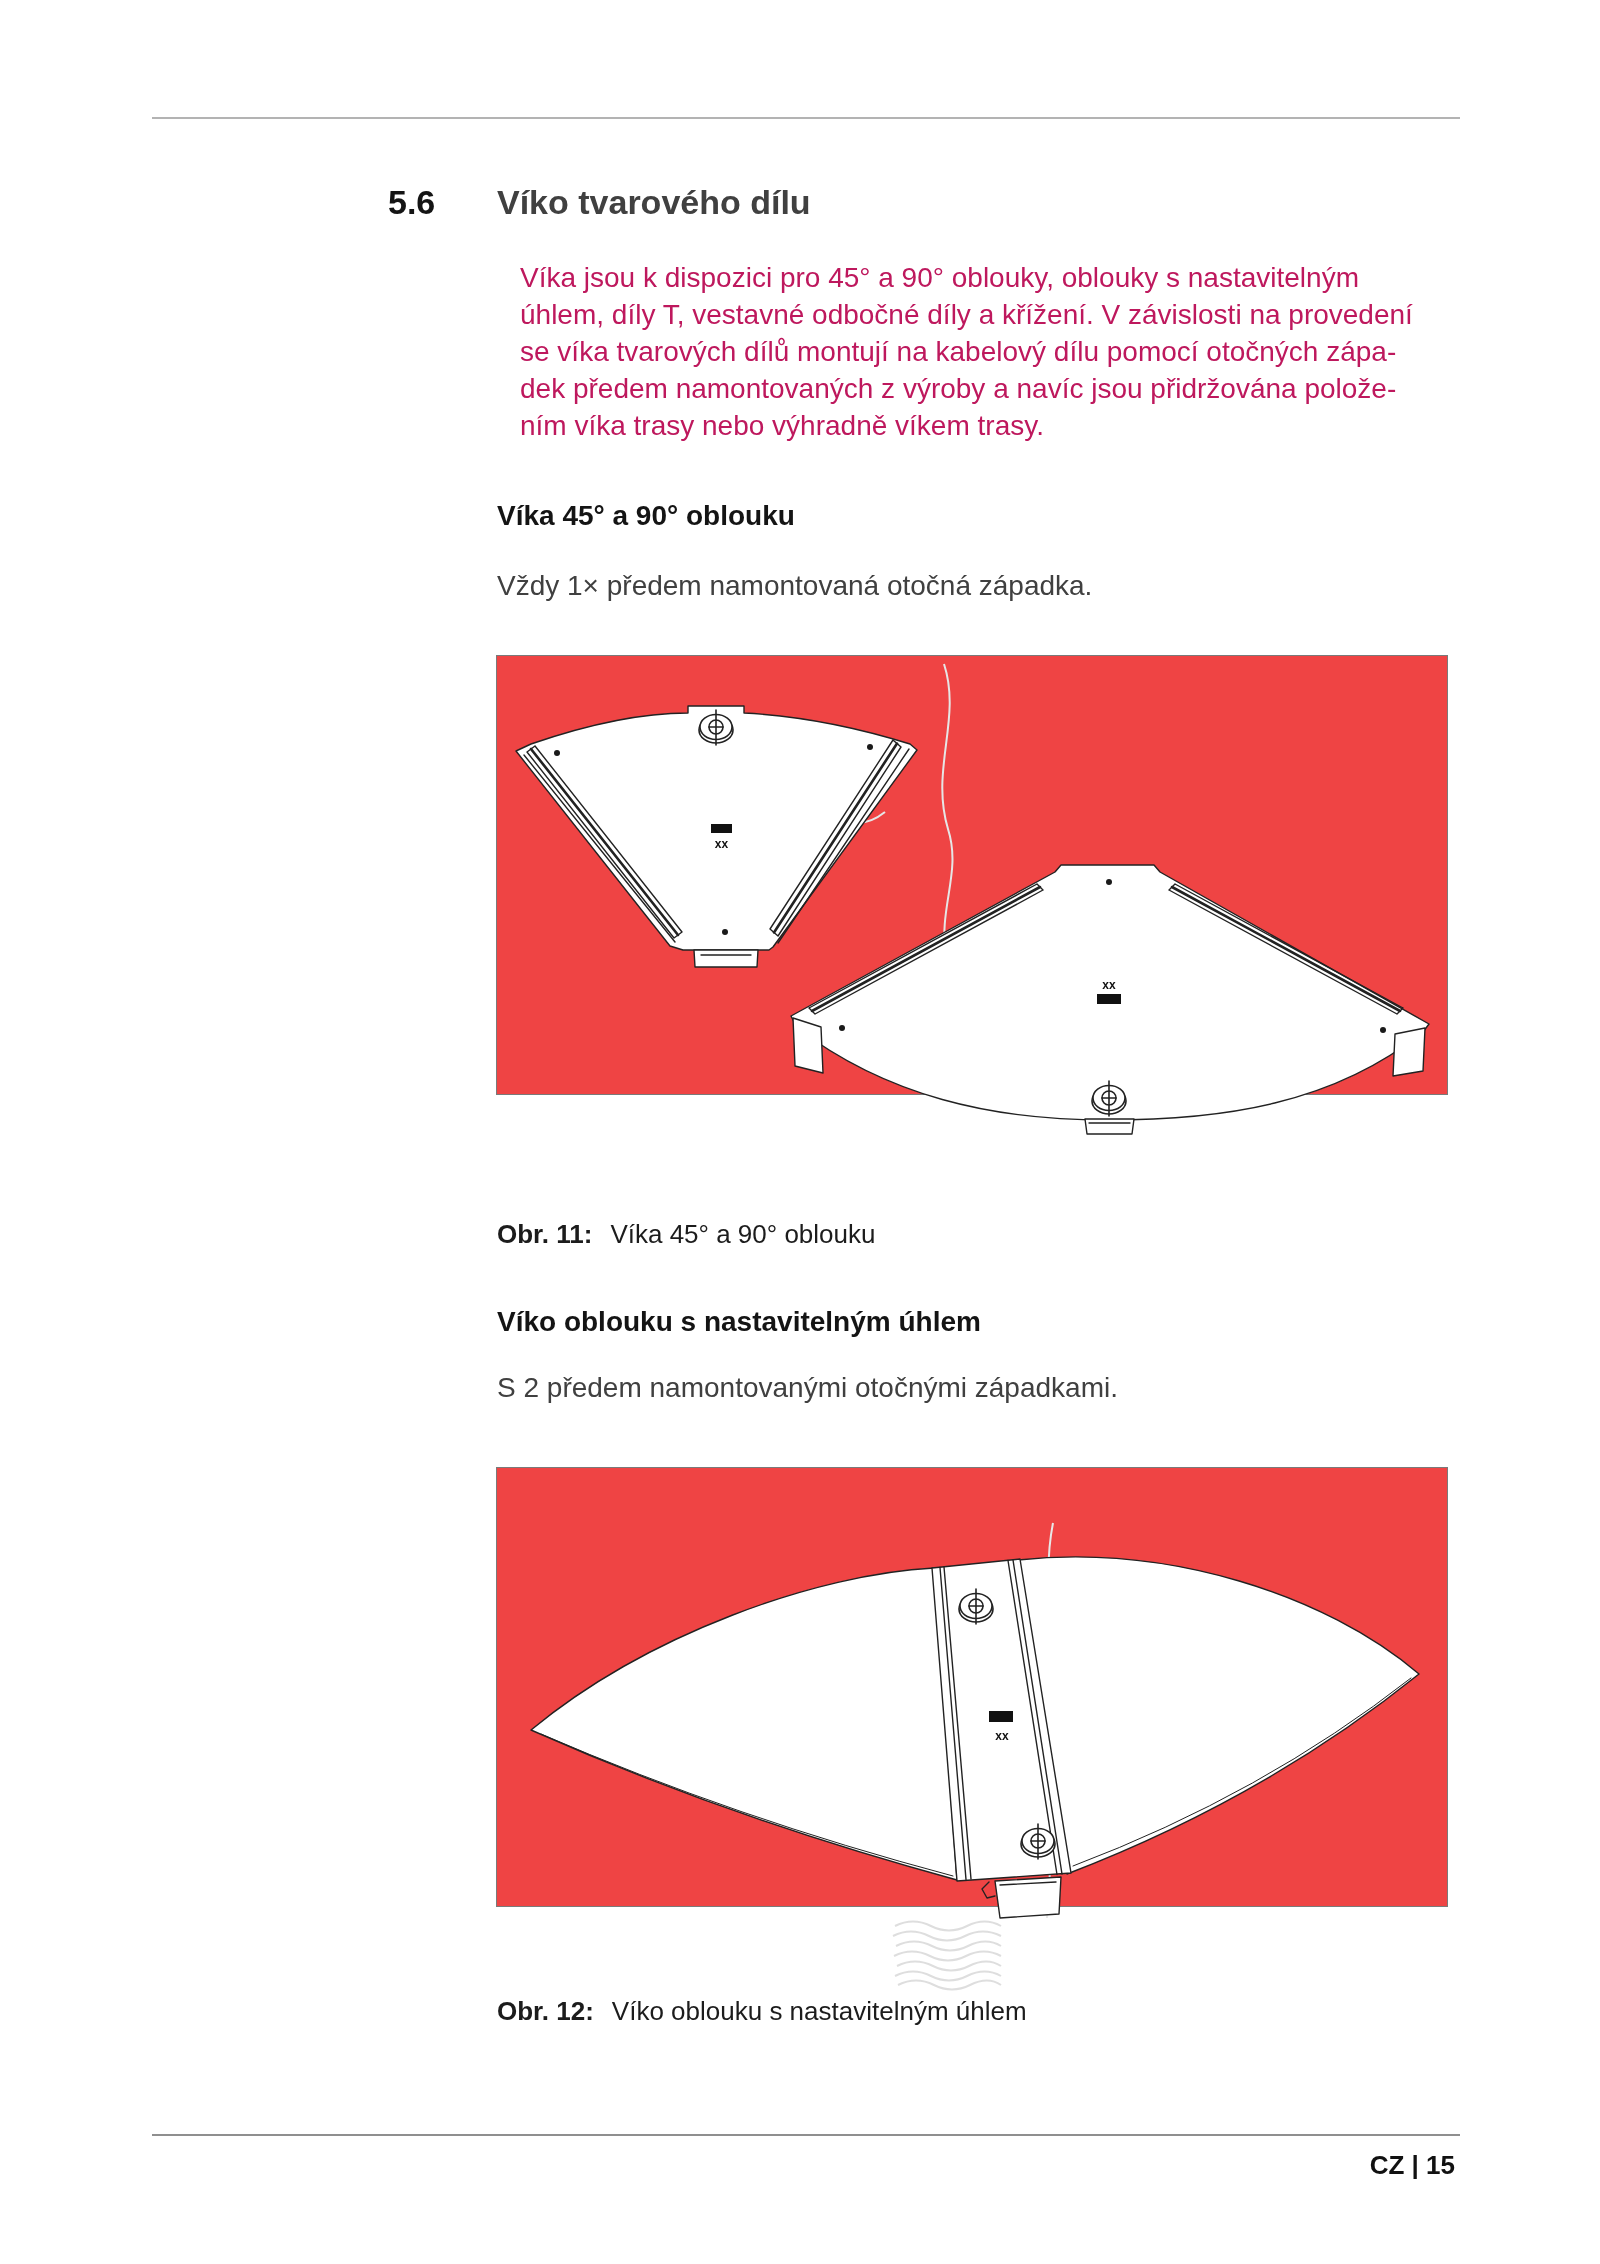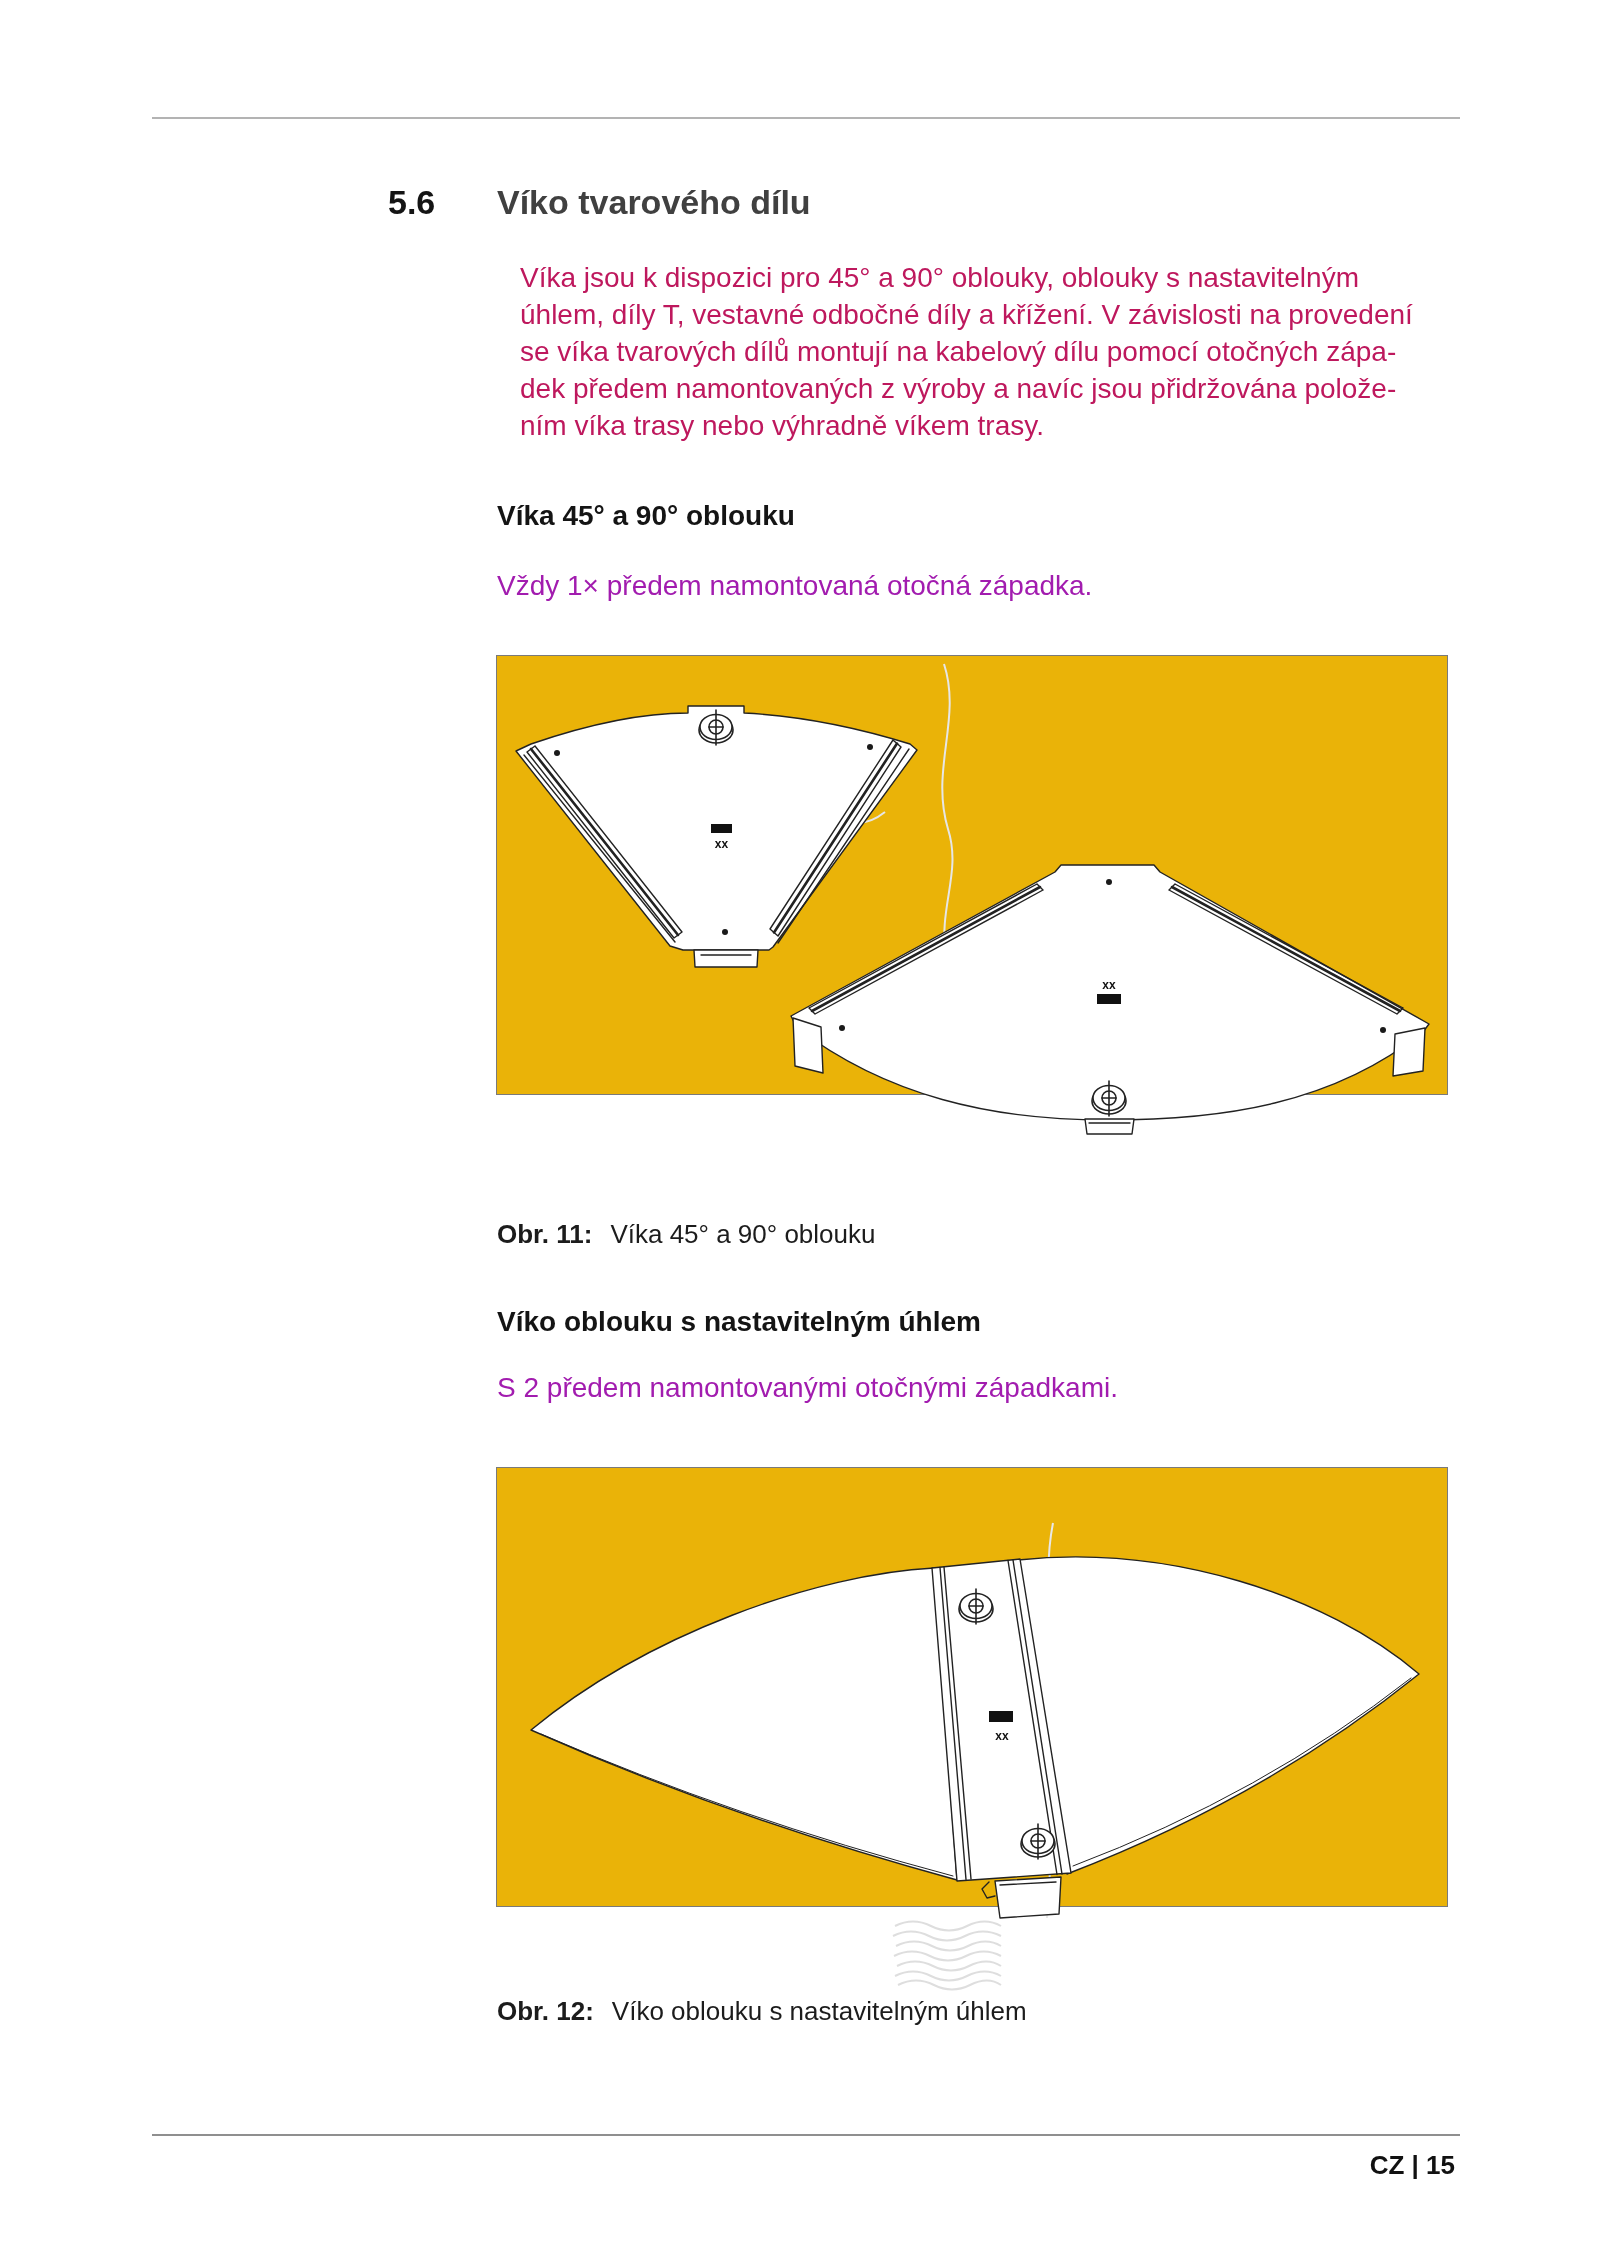--- a/index.html
+++ b/index.html
@@ -12,24 +12,24 @@
   .hdr-title{
     position:absolute;top:70px;left:155px;width:1300px;
     text-align:right;font-size:31px;font-weight:bold;color:#7d7d7d;
     letter-spacing:.3px;
   }
   .hdr-rule{position:absolute;top:117px;left:152px;width:1308px;height:2px;background:#b3b3b3;}
   .sec-num{position:absolute;top:183px;left:388px;font-size:34px;font-weight:bold;color:#141414;}
   .sec-title{position:absolute;top:183px;left:497px;font-size:34px;font-weight:bold;color:#404040;}
   .para{position:absolute;top:259px;left:520px;width:960px;font-size:28px;line-height:37px;color:#be185d;}
   .subhead{position:absolute;left:497px;font-size:28px;font-weight:bold;color:#141414;}
-  .bodyline{position:absolute;left:497px;font-size:28px;color:#a21caf;}
+  .bodyline{position:absolute;left:497px;font-size:28px;color:#404040;}
   .figbox{
     position:absolute;left:496px;width:952px;height:440px;
-    border:1.5px solid #7a7a7a;background:#eab308;box-sizing:border-box;
+    border:1.5px solid #7a7a7a;background:#ef4444;box-sizing:border-box;
   }
   .caption{position:absolute;left:497px;font-size:26px;color:#1c1c1c;white-space:nowrap;}
   .caption b{font-weight:bold;margin-right:18px;}
   .ftr-rule{position:absolute;top:2134px;left:152px;width:1308px;height:2px;background:#8f8f8f;}
   .ftr-left{position:absolute;top:2150px;left:152px;font-size:26px;color:#222;}
   .ftr-right{position:absolute;top:2150px;left:155px;width:1300px;text-align:right;font-size:26px;font-weight:bold;color:#111;}
   svg{display:block;}
   svg text{font-family:"Liberation Sans",sans-serif;font-weight:bold;}
 </style>
 </head>

